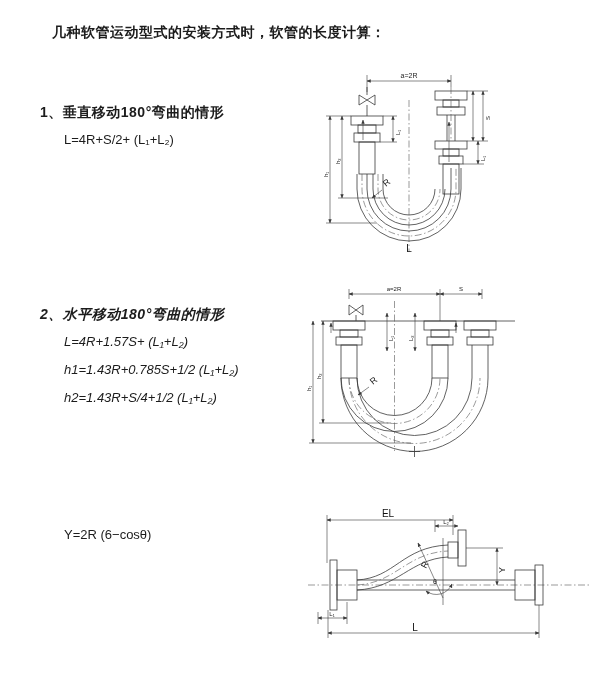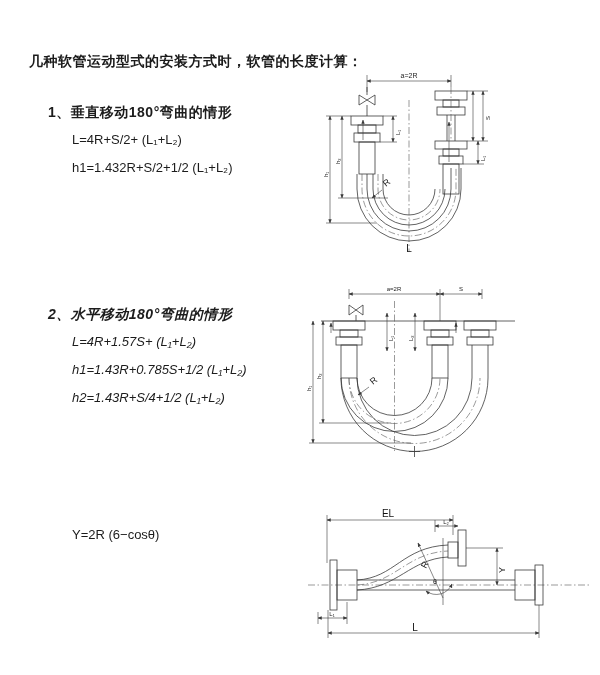--- a/index.html
+++ b/index.html
@@ -1,22 +1,22 @@
 <!DOCTYPE html>
 <html><head>
 <meta charset="utf-8">
 <style>
   html,body{margin:0;padding:0;}
   body{
     width:600px;height:675px;position:relative;background:#ffffff;
     font-family:"Liberation Sans","DejaVu Sans",sans-serif;color:#1c1c1c;
     overflow:hidden;
   }
-  .title{position:absolute;left:29px;top:24px;font-size:14px;font-weight:bold;letter-spacing:.5px;margin-top:29px;}
-  .section{position:absolute;left:48px;}
+  .title{position:absolute;left:52px;top:24px;font-size:14px;font-weight:bold;letter-spacing:.5px;}
+  .section{position:absolute;left:40px;}
   .sec1{top:104px;} .sec2{top:306px;font-style:italic;} .sec3{top:521px;}
   .heading{font-size:14px;font-weight:bold;margin:0 0 4px 0;letter-spacing:.5px;}
   .formula{font-size:13px;line-height:28px;margin-left:24px;white-space:pre;}
   svg.dwg{position:absolute;}
   .d1{left:302px;top:62px;}
   .d2{left:303px;top:283px;}
   .d3{left:300px;top:505px;}
   .thin{stroke:#3a3a3a;stroke-width:0.8;fill:none;}
   .dim{stroke:#3a3a3a;stroke-width:0.6;fill:none;}
   .cl{stroke:#555;stroke-width:0.6;fill:none;stroke-dasharray:7 2.5 1.5 2.5;}
@@ -25,21 +25,20 @@
   .big{font-size:10px;fill:#111;}
 </style>
 </head>
 <body>
 
 <div class="title">几种软管运动型式的安装方式时，软管的长度计算：</div>
 
 <div class="section sec1">
   <div class="heading">1、垂直移动180°弯曲的情形</div>
   <div class="formula">L=4R+S/2+ (L₁+L₂)</div>
-  <div class="formula">h1=1.432R+S/2+1/2 (L₁+L₂)</div>
 </div>
 
 <div class="section sec2">
   <div class="heading">2、水平移动180°弯曲的情形</div>
   <div class="formula">L=4R+1.57S+ (L₁+L₂)</div>
   <div class="formula">h1=1.43R+0.785S+1/2 (L₁+L₂)</div>
   <div class="formula">h2=1.43R+S/4+1/2 (L₁+L₂)</div>
 </div>
 
 <div class="section sec3">

